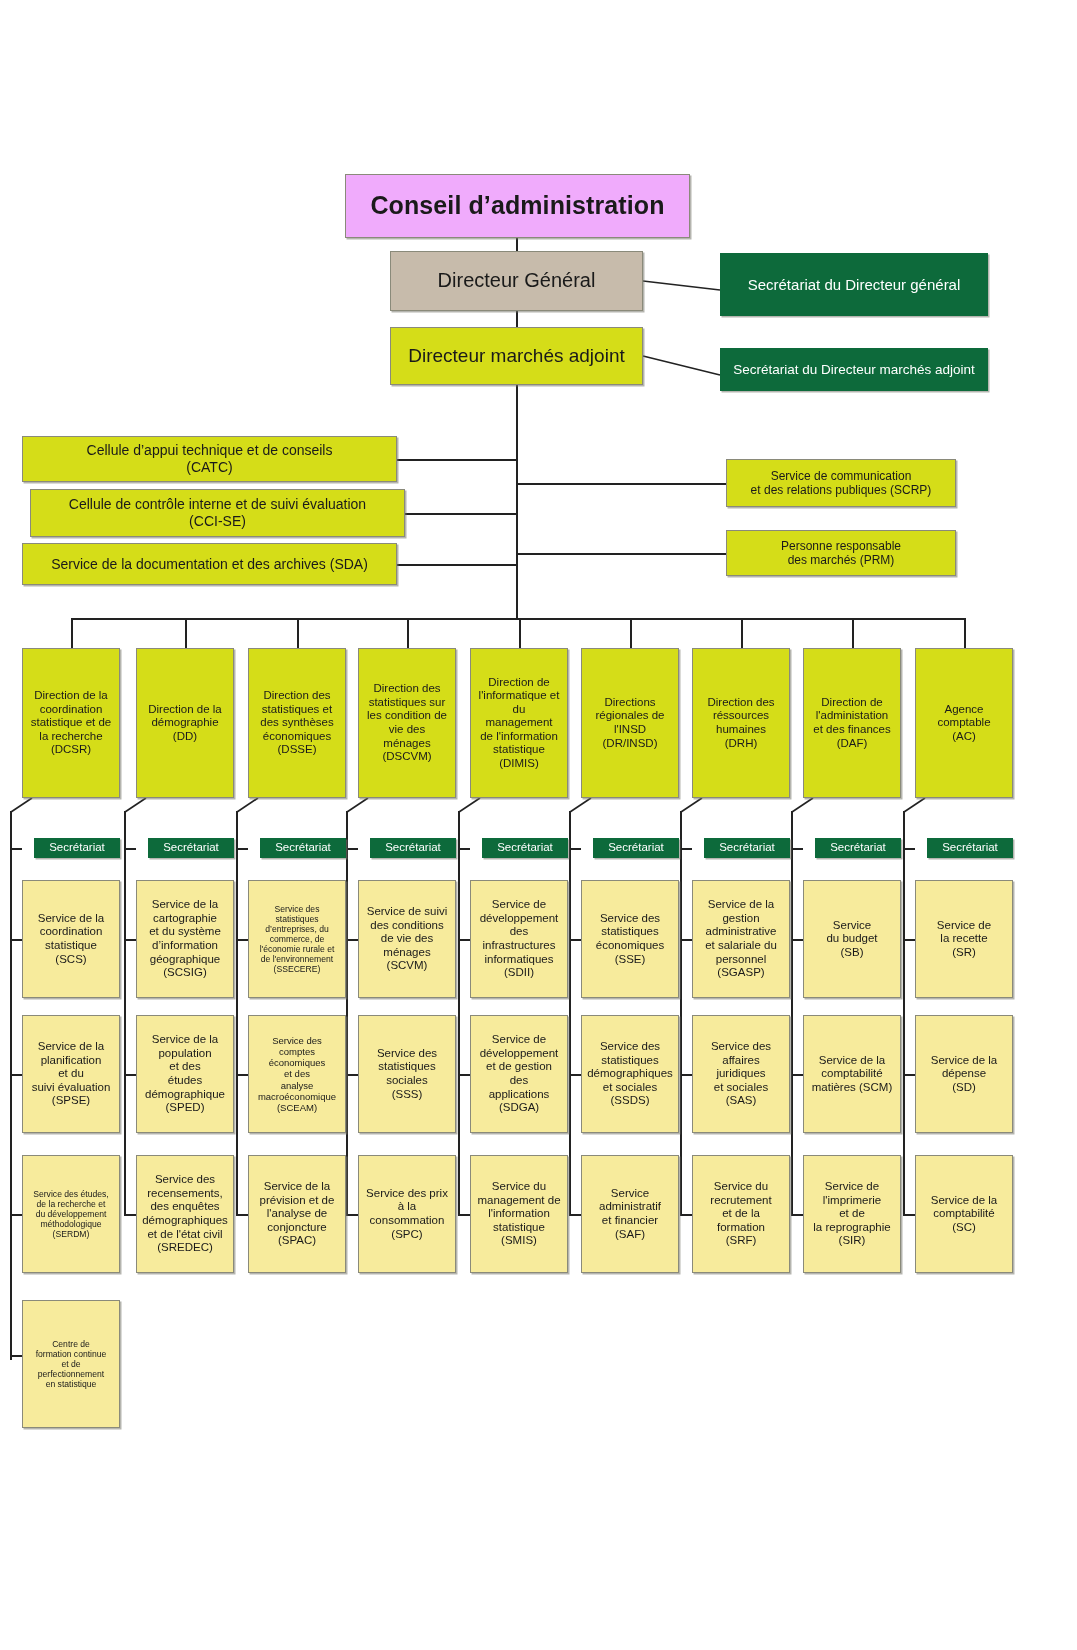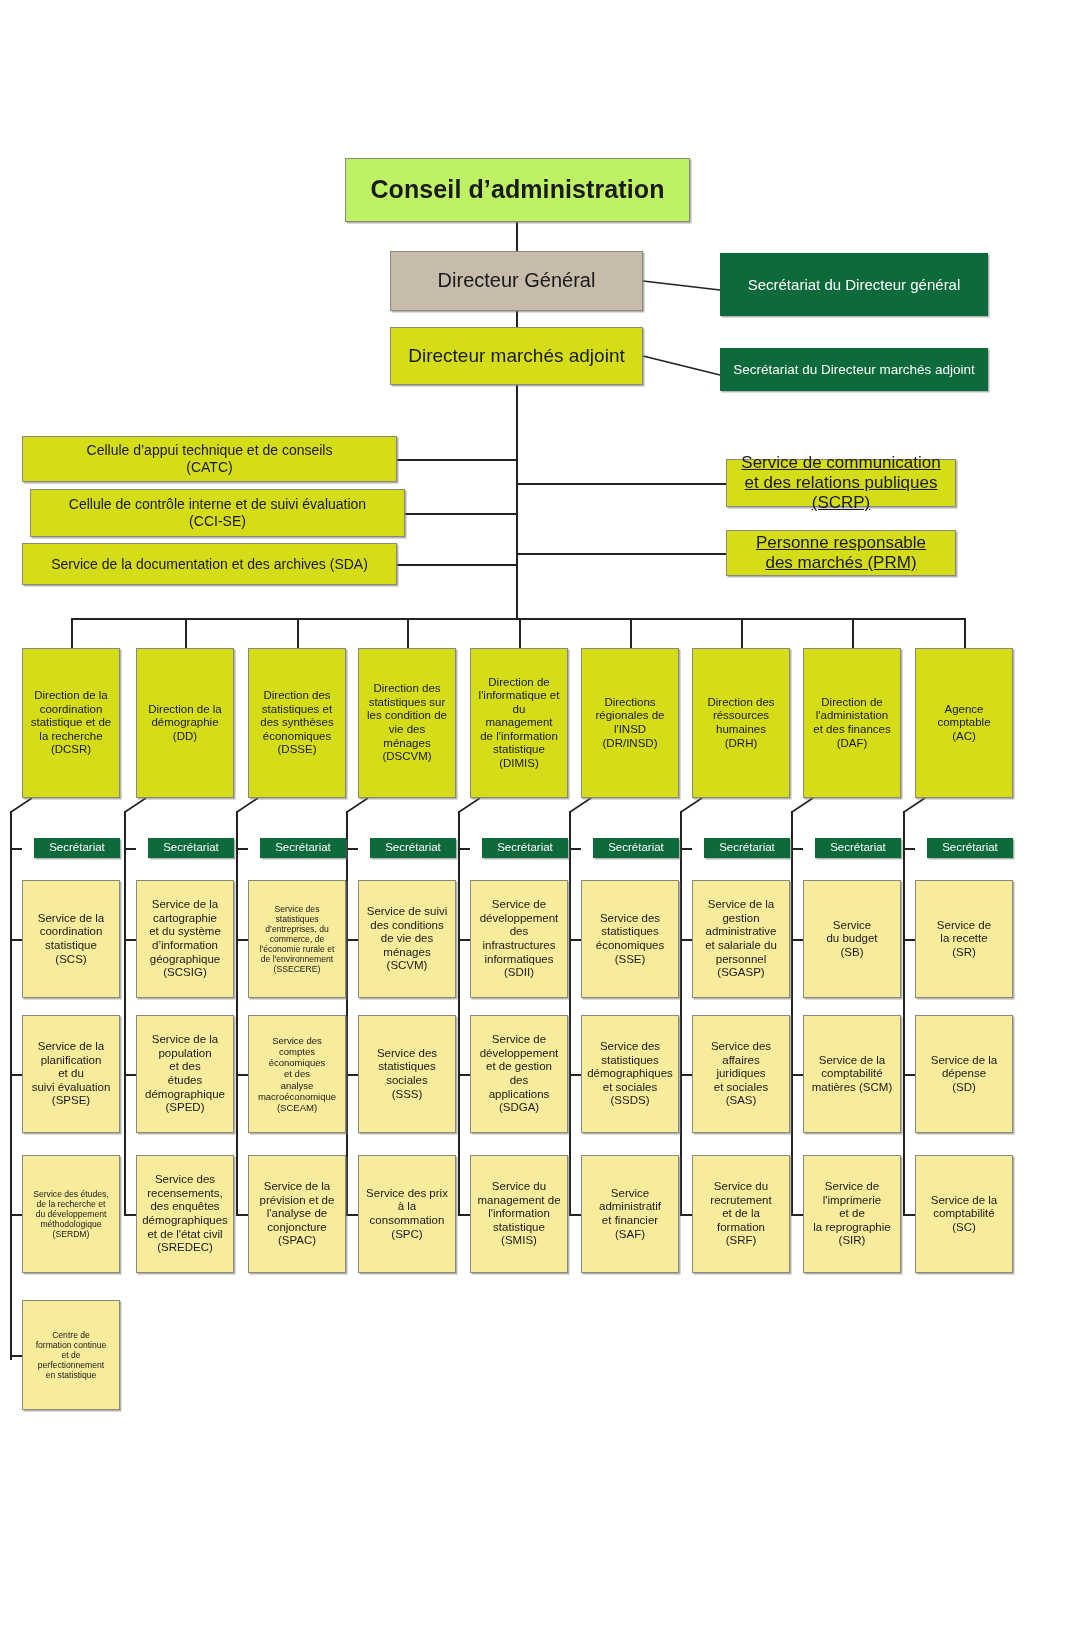--- a/index.html
+++ b/index.html
@@ -22,32 +22,32 @@
     justify-content:center;
     text-align:center;
     line-height:1.18;
     color:#1a1a1a;
     border:1px solid #8a8a7a;
     box-shadow:1.5px 1.5px 0 rgba(120,120,110,.55);
     z-index:5;
   }
   .box span{display:block;width:100%;padding:0 3px;}
   .lime{background:#d5dd18;}
-  .orange{background:#bef264;}
+  .orange{background:#f0abfc;margin-top:16px;}
   .taupe{background:#c7bbab;}
   .green{background:#0d6a3b;color:#ffffff;border:1px solid #0d6a3b;}
   .cream{background:#f7eb9c;}
 
   .t-board{font-size:25px;font-weight:bold;letter-spacing:.1px;}
   .t-dg{font-size:20px;}
   .t-dga{font-size:19px;}
   .t-sec-dg{font-size:15px;}
   .t-sec-dga{font-size:13.5px;}
   .t-cell{font-size:14px;}
-  .t-staff{font-size:17px;text-decoration:underline;}
+  .t-staff{font-size:12px;}
   .t-dir{font-size:11.5px;}
   .t-secretariat{font-size:11.5px;}
   .t-srv{font-size:11.5px;}
   .t-srv-sm{font-size:9.5px;}
   .t-srv-xs{font-size:8.6px;}
 
   .line{position:absolute;background:#222222;z-index:1;}
   .vline{width:2px;}
   .hline{height:2px;}
   .diag{position:absolute;z-index:1;}
@@ -218,21 +218,21 @@
       </div>
       <div class="box cream t-srv" style="left: 22px; top: 880px; width: 98px; height: 118px;">
         <span>Service de la<br>coordination<br>statistique<br>(SCS)</span>
       </div>
       <div class="box cream t-srv" style="left: 22px; top: 1015px; width: 98px; height: 118px;">
         <span>Service de la<br>planification<br>et du<br>suivi évaluation<br>(SPSE)</span>
       </div>
       <div class="box cream t-srv-xs" style="left: 22px; top: 1155px; width: 98px; height: 118px;">
         <span>Service des études,<br>de la recherche et<br>du développement<br>méthodologique<br>(SERDM)</span>
       </div>
-      <div class="box cream t-srv-xs" style="left: 22px; top: 1300px; width: 98px; height: 110px;">
+      <div class="box cream t-srv-xs" style="left: 22px; top: 1300px; width: 98px; height: 128px;">
         <span>Centre de<br>formation continue<br>et de<br>perfectionnement<br>en statistique</span>
       </div>
       <div class="box lime t-dir" style="left: 136px; top: 648px; width: 98px; height: 150px;">
         <span>Direction de la<br>démographie<br>(DD)</span>
       </div>
       <div class="box green t-secretariat" style="left: 148px; top: 838px; width: 86px; height: 20px;">
         <span>Secrétariat</span>
       </div>
       <div class="box cream t-srv" style="left: 136px; top: 880px; width: 98px; height: 118px;">
         <span>Service de la<br>cartographie<br>et du système<br>d’information<br>géographique<br>(SCSIG)</span>

